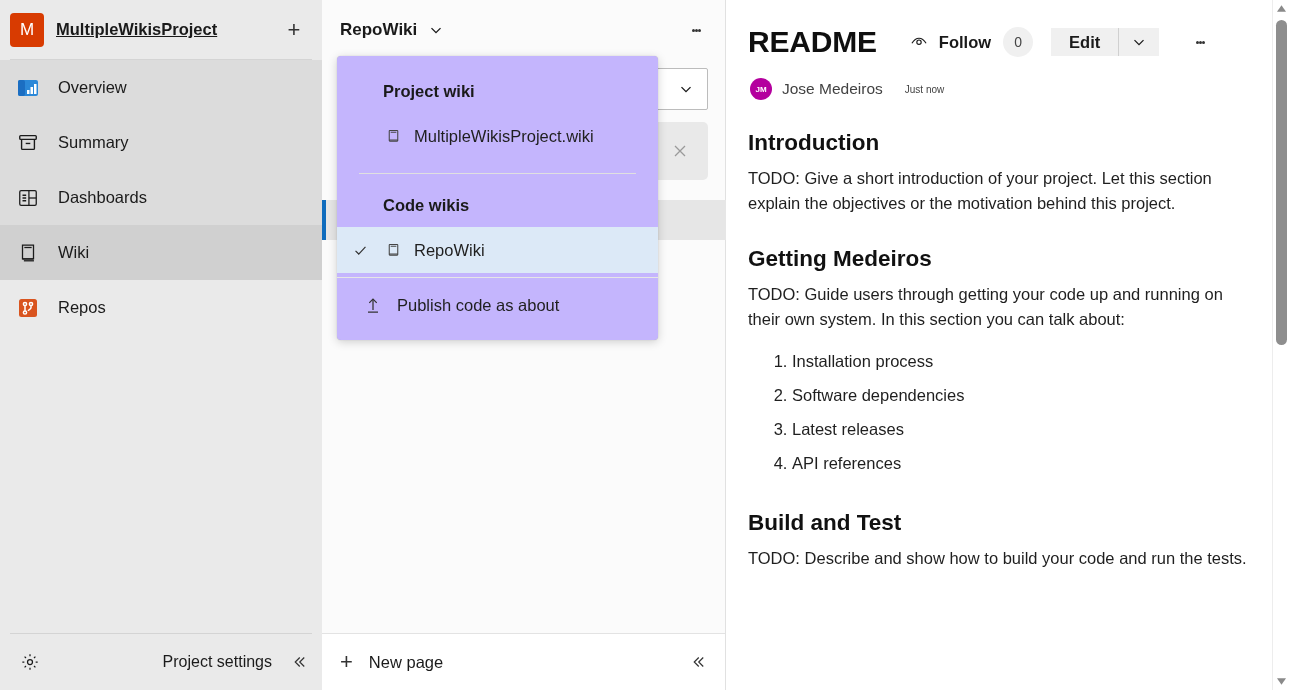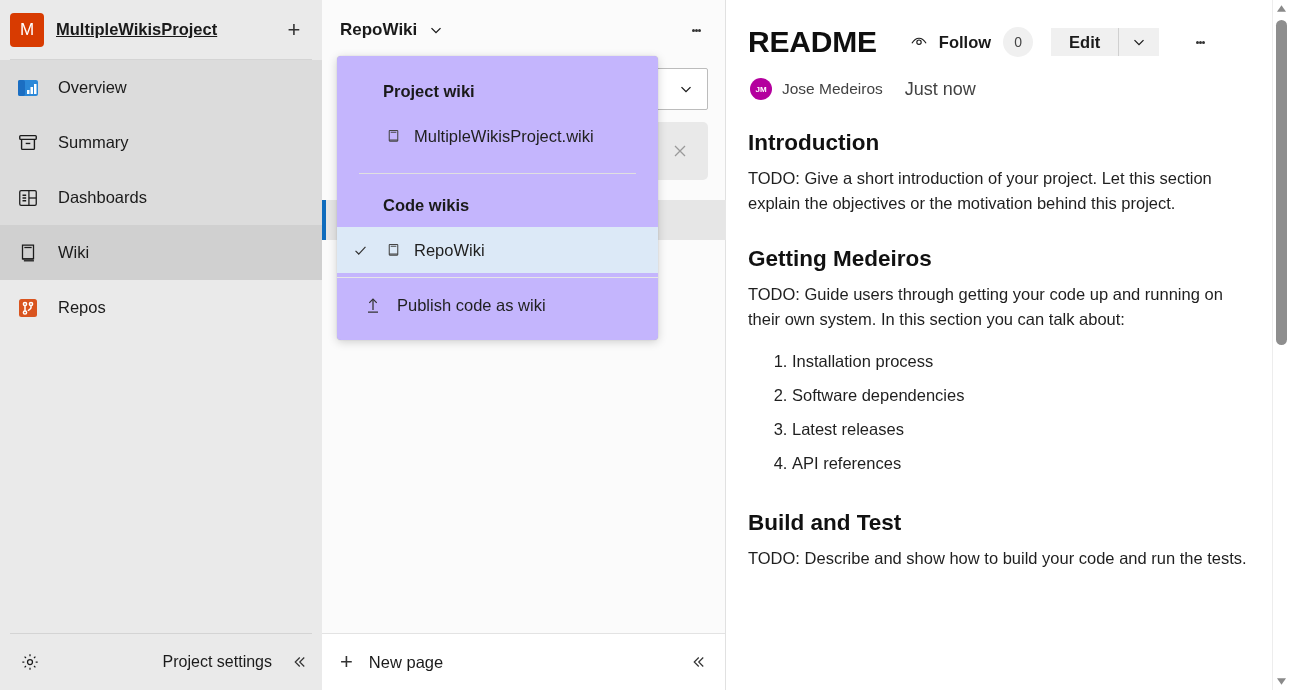--- a/index.html
+++ b/index.html
@@ -187,21 +187,21 @@
   }
   .readme-kebab { margin-left: 26px; }
 
   .byline { display: flex; align-items: center; gap: 10px; padding: 12px 0 0 2px; }
   .avatar {
     width: 22px; height: 22px; border-radius: 50%; background: #b4009e;
     color: #fff; font-size: 8px; font-weight: bold;
     display: flex; align-items: center; justify-content: center;
   }
   .byline-name { font-size: 15.5px; color: #424242; }
-  .byline-time { font-size: 18px; color: #424242; margin-left: 12px; }
+  .byline-time { font-size: 10px; color: #424242; margin-left: 12px; }
 
   .md-h2 {
     font-size: 22.5px; font-weight: bold; color: #111111;
     margin: 30px 0 10px 0;
   }
   .md-p {
     font-size: 16.5px; color: #1f1f1f; line-height: 25px;
     max-width: 500px;
   }
   .md-ol { margin: 12px 0 0 0; padding-left: 44px; }
@@ -422,21 +422,21 @@
     <div class="fly-divider2"></div>
 
     <div class="fly-publish">
       <span>
         <svg width="20" height="20" viewBox="0 0 24 24" fill="none" stroke="#333" stroke-width="1.5">
           <path d="M12 18V5"></path>
           <path d="M7.5 9.5L12 5l4.5 4.5"></path>
           <path d="M6 20.5h12"></path>
         </svg>
       </span>
-      <span>Publish code as wiki</span>
+      <span>Publish code as about</span>
     </div>
   </div>
 
   <div class="content">
     <div class="content-inner">
 
       <div class="readme-head">
         <div class="readme-title">README</div>
 
         <div class="follow-btn">

